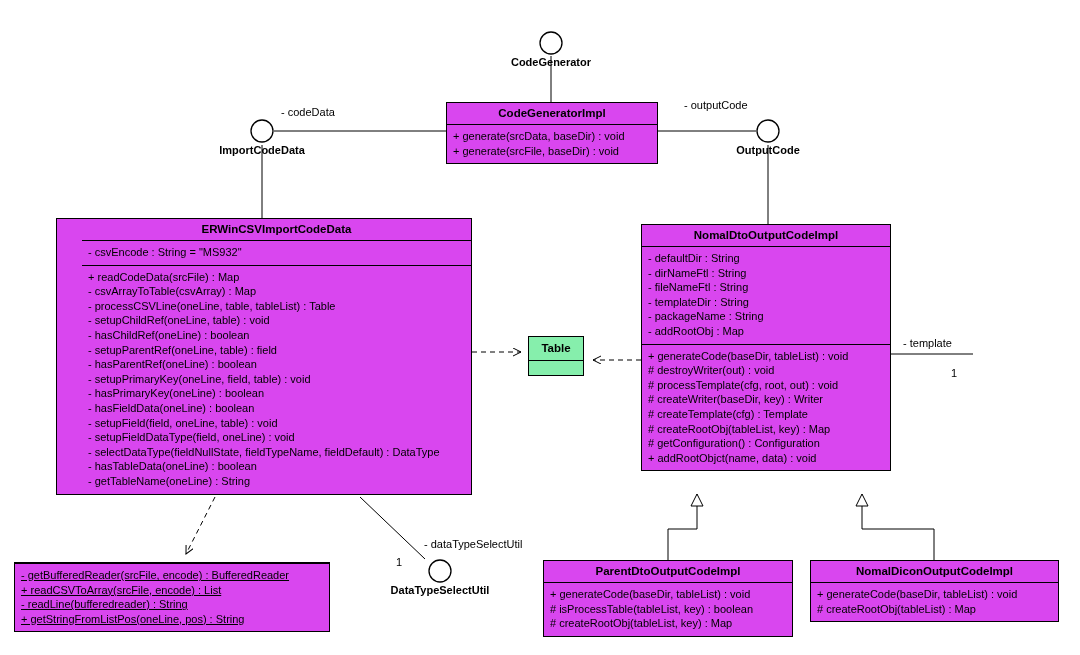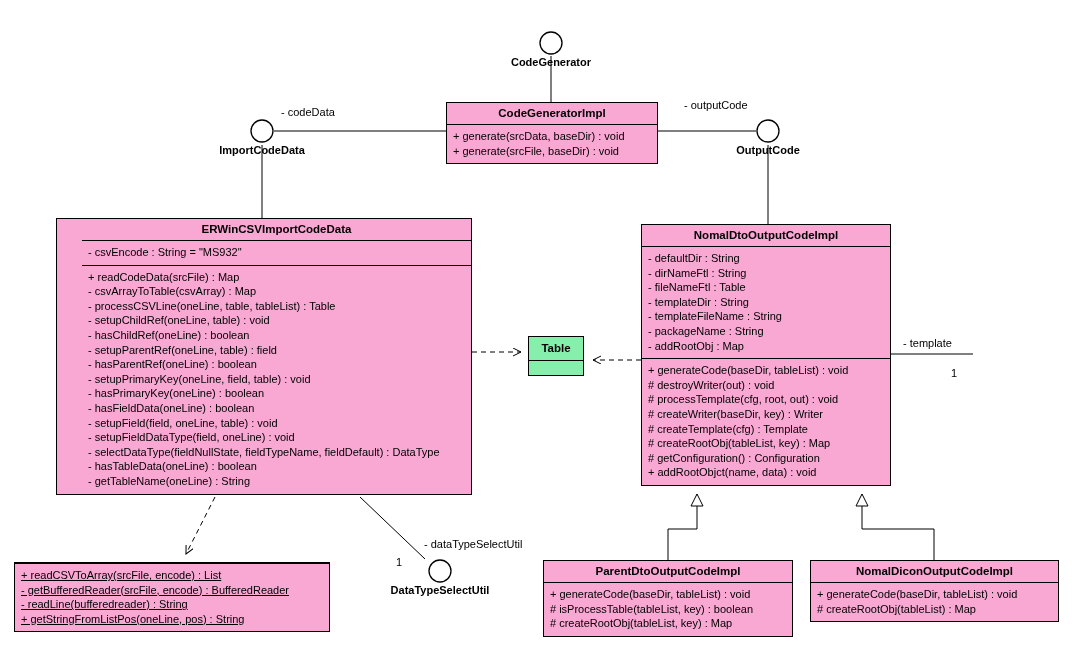--- a/index.html
+++ b/index.html
@@ -20,21 +20,21 @@
     position: absolute;
     left: 0;
     top: 0;
     width: 1080px;
     height: 655px;
     pointer-events: none;
   }
   .uml-class {
     position: absolute;
     border: 1px solid #000;
-    background: #f9a8d4;
+    background: #d946ef;
     box-sizing: border-box;
   }
   .uml-title {
     text-align: center;
     font-weight: bold;
     font-size: 11.5px;
     padding: 4px 4px 5px 4px;
     color: #000;
   }
   .uml-sep {
@@ -176,23 +176,22 @@
       <div class="uml-line">- getTableName(oneLine) : String</div>
     </div>
   </div>
 
   <div class="uml-class" style="left:641px; top:200px; width:250px;">
     <div class="uml-title">NomalDtoOutputCodeImpl</div>
     <div class="uml-sep"></div>
     <div class="uml-compartment">
       <div class="uml-line">- defaultDir : String</div>
       <div class="uml-line">- dirNameFtl : String</div>
-      <div class="uml-line">- fileNameFtl : Table</div>
+      <div class="uml-line">- fileNameFtl : String</div>
       <div class="uml-line">- templateDir : String</div>
-      <div class="uml-line">- templateFileName : String</div>
       <div class="uml-line">- packageName : String</div>
       <div class="uml-line">- addRootObj : Map</div>
     </div>
     <div class="uml-sep"></div>
     <div class="uml-compartment">
       <div class="uml-line">+ generateCode(baseDir, tableList) : void</div>
       <div class="uml-line"># destroyWriter(out) : void</div>
       <div class="uml-line"># processTemplate(cfg, root, out) : void</div>
       <div class="uml-line"># createWriter(baseDir, key) : Writer</div>
       <div class="uml-line"># createTemplate(cfg) : Template</div>
@@ -205,22 +204,22 @@
   <div class="small-class" style="left:528px; top:312px; width:56px;">
     <div class="uml-title">Table</div>
     <div class="uml-sep"></div>
     <div class="empty-comp"></div>
   </div>
 
 
   <div class="uml-class" style="left:14px; top:538px; width:316px;">
     <div class="uml-sep"></div>
     <div class="uml-compartment">
+      <div class="uml-line underline">- getBufferedReader(srcFile, encode) : BufferedReader</div>
       <div class="uml-line underline">+ readCSVToArray(srcFile, encode) : List</div>
-      <div class="uml-line underline">- getBufferedReader(srcFile, encode) : BufferedReader</div>
       <div class="uml-line underline">- readLine(bufferedreader) : String</div>
       <div class="uml-line underline">+ getStringFromListPos(oneLine, pos) : String</div>
     </div>
   </div>
 
   <div class="uml-class" style="left:543px; top:536px; width:250px;">
     <div class="uml-title">ParentDtoOutputCodeImpl</div>
     <div class="uml-sep"></div>
     <div class="uml-compartment">
       <div class="uml-line">+ generateCode(baseDir, tableList) : void</div>

